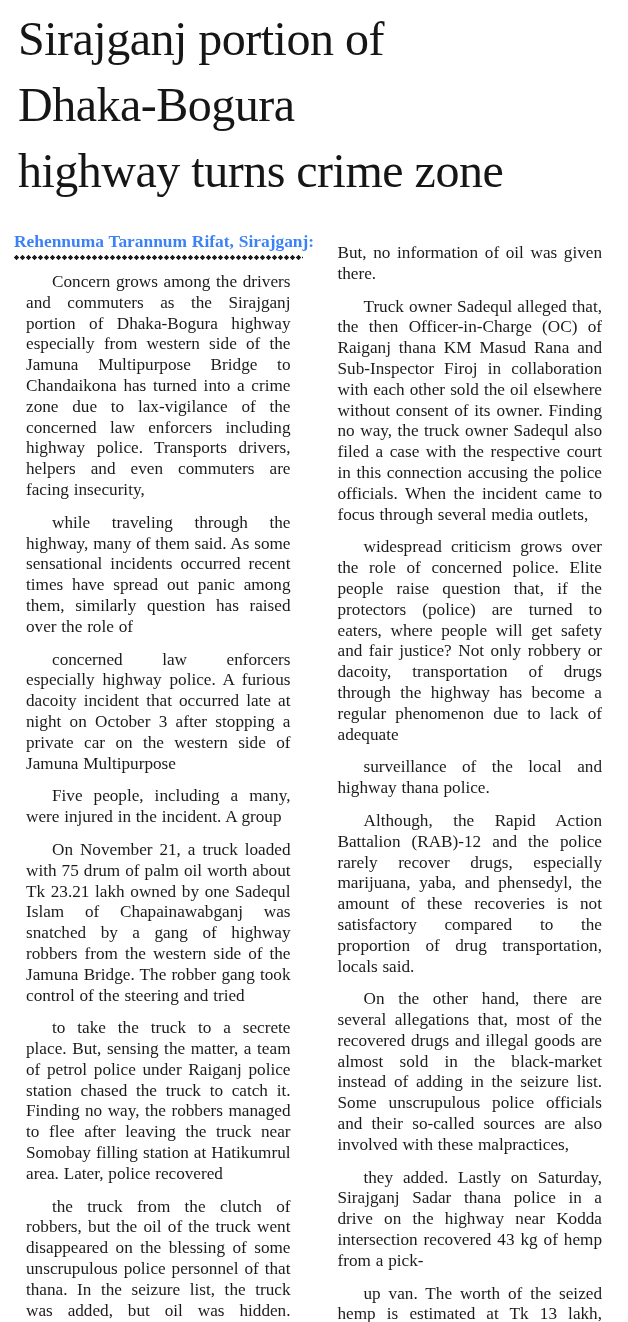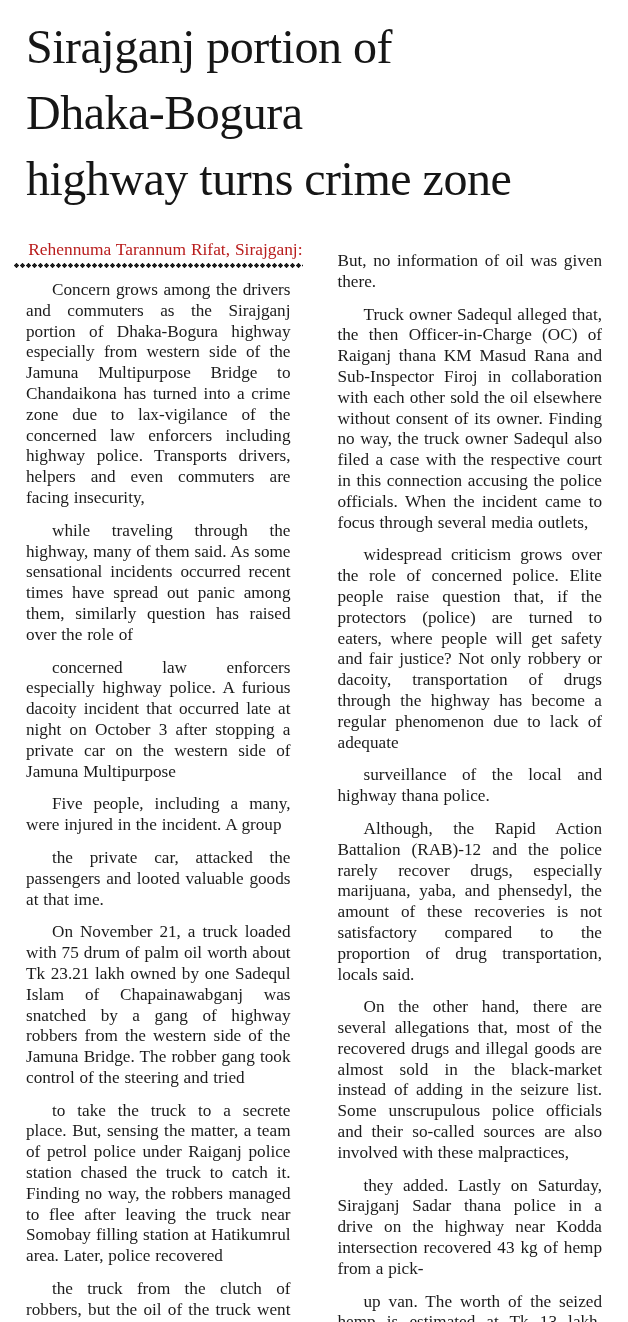--- a/index.html
+++ b/index.html
@@ -11,21 +11,21 @@
     width: 628px;
     height: 1322px;
     overflow: hidden;
     font-family: "Liberation Serif", serif;
     color: #1b1b1b;
   }
   .page {
     padding: 2px 14px 0 14px;
   }
   .headline {
-    margin: 12px;
+    margin: 4px;
     font-weight: 400;
     font-size: 48px;
     line-height: 66px;
     letter-spacing: -0.5px;
     color: #161616;
   }
   .headline .hl {
     display: block;
     white-space: nowrap;
   }
@@ -36,26 +36,26 @@
   }
   .col {
     flex: 1 1 0;
     min-width: 0;
     text-align: justify;
     font-size: 17.2px;
     line-height: 20.8px;
     word-spacing: 0.5px;
   }
   .byline {
-    font-weight: normal;
+    font-weight: bold;
     font-size: 17.4px;
     line-height: 21px;
-    text-align: right;
+    text-align: left;
     white-space: nowrap;
-    color: #b91c1c;
+    color: #3b82f6;
   }
   .dots {
     height: 5px;
     margin: 3px 0 9px 0;
     background-image: radial-gradient(circle at 2.5px 2.5px, #1e1e1e 2px, transparent 2.3px);
     background-size: 6px 5px;
     background-repeat: repeat-x;
   }
   p.para {
     margin: 12px;
@@ -78,21 +78,20 @@
   <div class="columns">
 
     <div class="col">
       <div class="byline">Rehennuma Tarannum Rifat, Sirajganj:</div>
       <div class="dots"></div>
       <div>
           <p class="para indent">Concern grows among the drivers and commuters as the Sirajganj portion of Dhaka-Bogura highway especially from western side of the Jamuna Multipurpose Bridge to Chandaikona has turned into a crime zone due to lax-vigilance of the concerned law enforcers including highway police. Transports drivers, helpers and even commuters are facing insecurity,</p>
           <p class="para indent">while traveling through the highway, many of them said. As some sensational incidents occurred recent times have spread out panic among them, similarly question has raised over the role of</p>
           <p class="para indent">concerned law enforcers especially highway police. A furious dacoity incident that occurred late at night on October 3 after stopping a private car on the western side of Jamuna Multipurpose</p>
           <p class="para indent">Five people, including a many, were injured in the incident. A group</p>
-          <p class="para indent">the private car, attacked the passengers and looted valuable goods at that ime.</p>
           <p class="para indent">On November 21, a truck loaded with 75 drum of palm oil worth about Tk 23.21 lakh owned by one Sadequl Islam of Chapainawabganj was snatched by a gang of highway robbers from the western side of the Jamuna Bridge. The robber gang took control of the steering and tried</p>
           <p class="para indent">to take the truck to a secrete place. But, sensing the matter, a team of petrol police under Raiganj police station chased the truck to catch it. Finding no way, the robbers managed to flee after leaving the truck near Somobay filling station at Hatikumrul area. Later, police recovered</p>
           <p class="para indent">the truck from the clutch of robbers, but the oil of the truck went disappeared on the blessing of some unscrupulous police personnel of that thana. In the seizure list, the truck was added, but oil was hidden. According to truck owner Sadequl Islam, the police sold palm oil on the black market and submitted a seizure list to the court adding the name of truck.</p>
         </div>
     </div>
 
     <div class="col">
       <div>
           <p class="para">But, no information of oil was given there.</p>
           <p class="para indent">Truck owner Sadequl alleged that, the then Officer-in-Charge (OC) of Raiganj thana KM Masud Rana and Sub-Inspector Firoj in collaboration with each other sold the oil elsewhere without consent of its owner. Finding no way, the truck owner Sadequl also filed a case with the respective court in this connection accusing the police officials. When the incident came to focus through several media outlets,</p>

